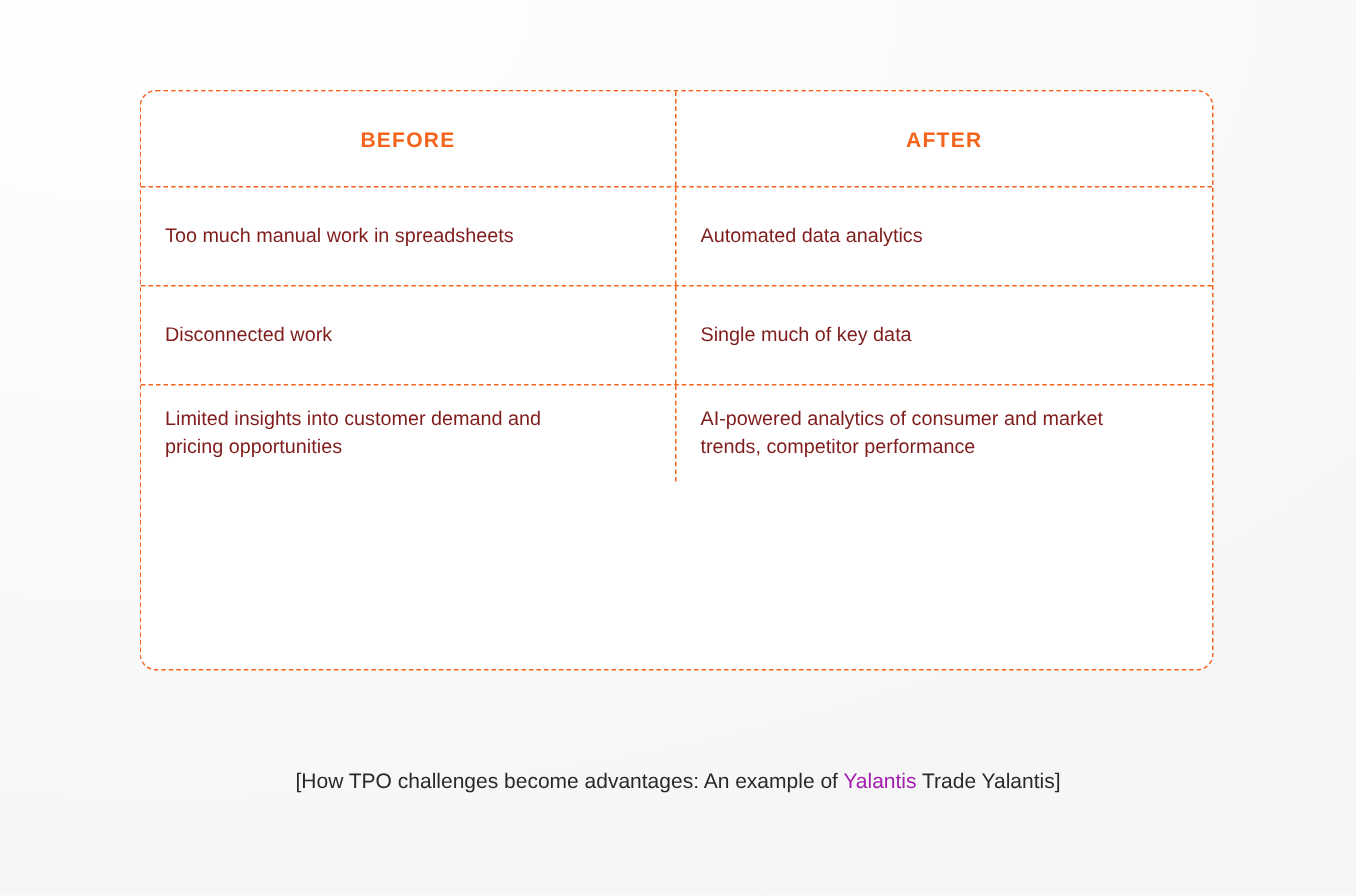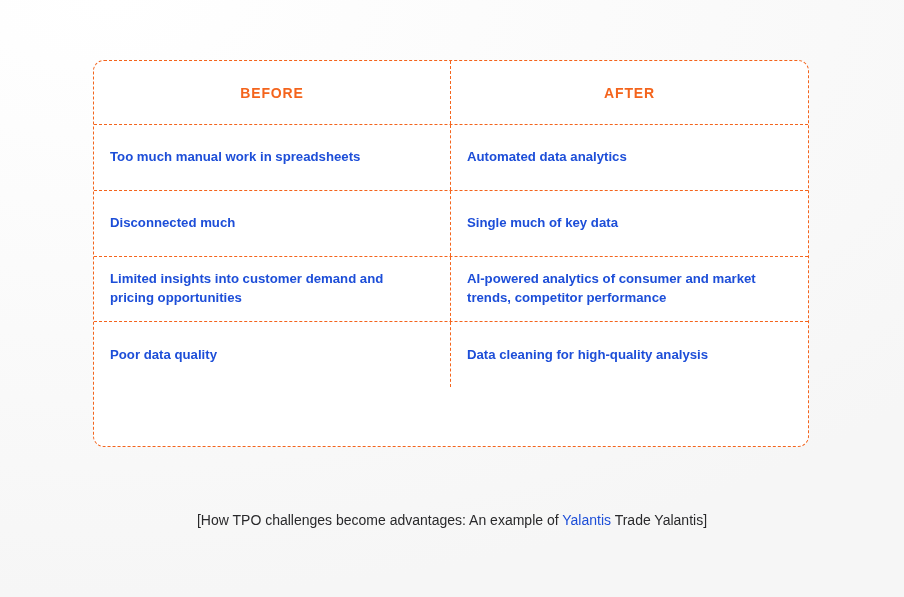--- a/index.html
+++ b/index.html
@@ -72,40 +72,40 @@
   }
   .head-cell .head-label {
     color: #f4641c;
     font-size: 14px;
     font-weight: bold;
     letter-spacing: 0.85px;
     line-height: 1;
   }
 
   .cell-text {
-    color: #1d4ed8;
+    color: #7f1d1d;
     font-size: 13.2px;
     line-height: 18.5px;
-    font-weight: bold;
+    font-weight: normal;
     white-space: pre-line;
   }
 
   
   .caption {
     position: absolute;
     left: 0;
     top: 509px;
     width: 904px;
     text-align: center;
     color: #29292b;
     font-size: 14px;
     line-height: 22px;
   }
   .caption .brand {
-    color: #1d4ed8;
+    color: #a21caf;
   }
 </style>
 </head>
 <body>
 
 <div class="canvas">
 
   <div class="compare-table">
 
     <div class="table-row head-row">
@@ -122,46 +122,38 @@
         <span class="cell-text">Too much manual work in spreadsheets</span>
       </div>
       <div class="cell">
         <span class="cell-text">Automated data analytics</span>
       </div>
     </div>
 
 
     <div class="table-row body-row">
       <div class="cell left">
-        <span class="cell-text">Disconnected much</span>
+        <span class="cell-text">Disconnected work</span>
       </div>
       <div class="cell">
         <span class="cell-text">Single much of key data</span>
       </div>
     </div>
 
     <div class="table-row body-row">
       <div class="cell left">
         <span class="cell-text">Limited insights into customer demand and
 pricing opportunities</span>
       </div>
       <div class="cell">
         <span class="cell-text">AI-powered analytics of consumer and market
 trends, competitor performance</span>
       </div>
     </div>
 
-    <div class="table-row body-row">
-      <div class="cell left">
-        <span class="cell-text">Poor data quality</span>
-      </div>
-      <div class="cell">
-        <span class="cell-text">Data cleaning for high-quality analysis</span>
-      </div>
-    </div>
 
   </div>
 
   <div class="caption">
     <span>[How TPO challenges become advantages: An example of </span><span class="brand">Yalantis</span><span> Trade Yalantis]</span>
   </div>
 
 </div>
 
 </body></html>

